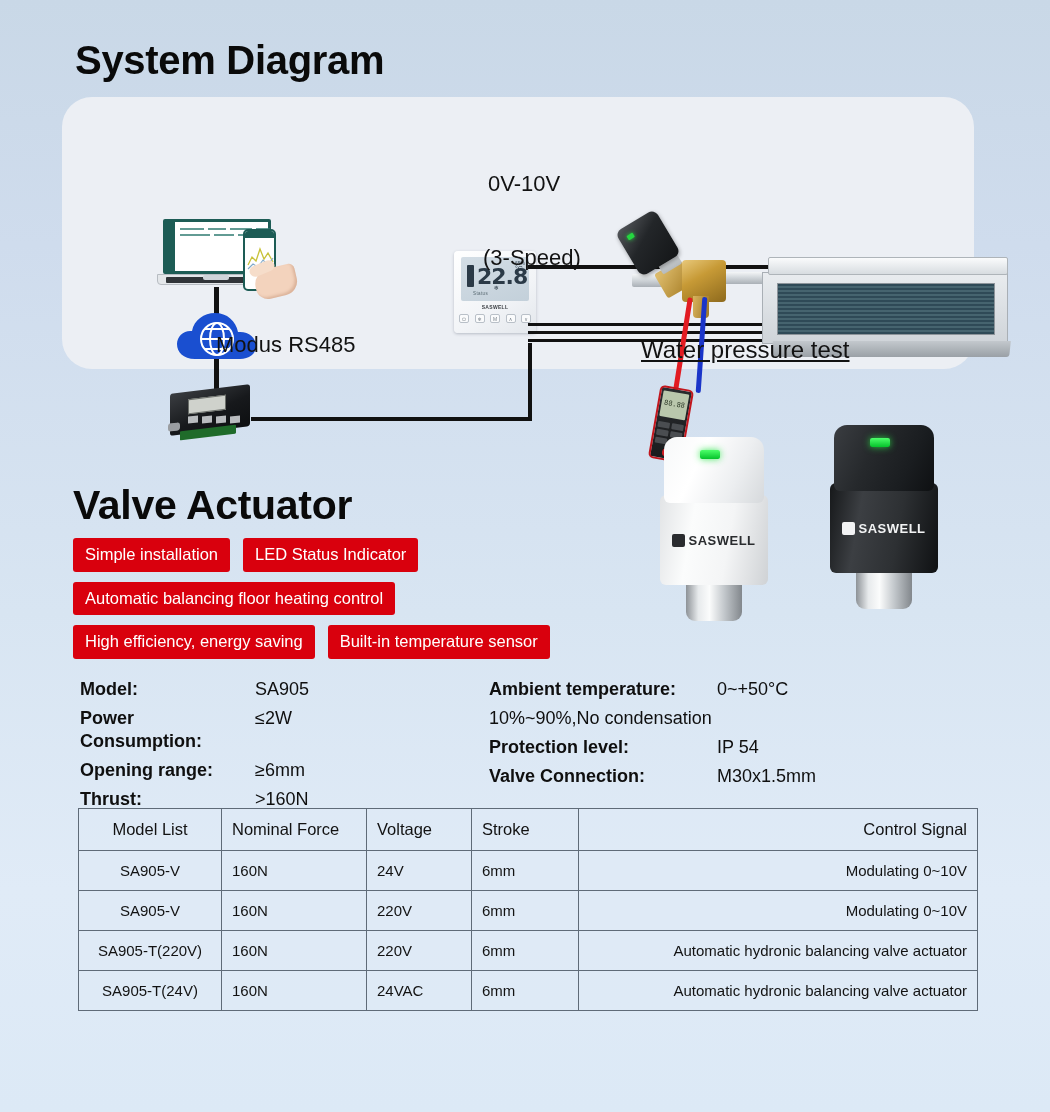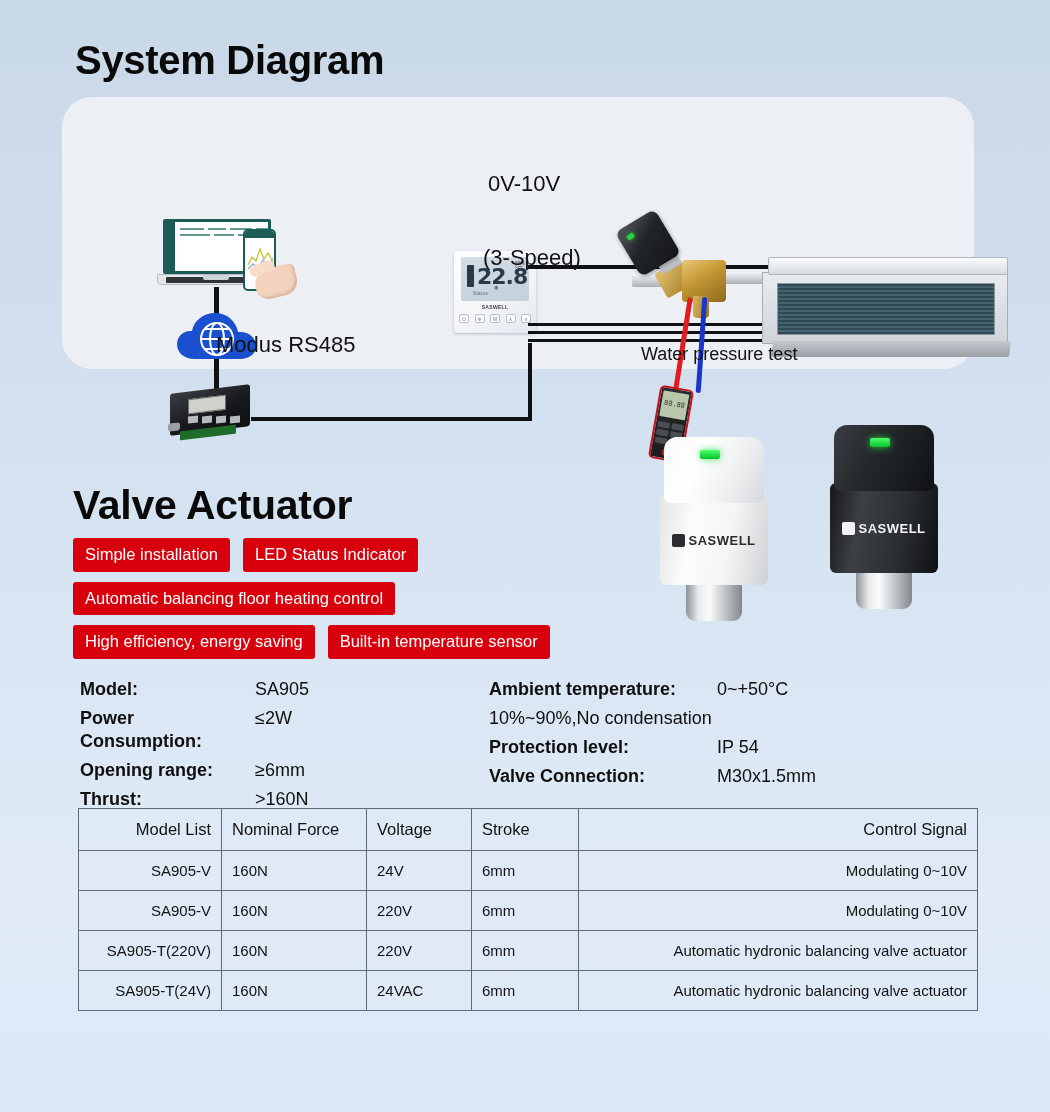--- a/index.html
+++ b/index.html
@@ -266,21 +266,21 @@
     background: rgba(223,234,246,.55);
     font-size: 15px;
   }
   th, td {
     border: 1px solid #5f6b78;
     padding: 11px 10px;
     color: #121212; font-weight: normal;
     text-align: left;
   }
   th { font-size: 16.5px; }
-  th:first-child, td:first-child { text-align: right; padding-left: 10px; }
+  th:first-child, td:first-child { text-align: center; padding-left: 10px; }
   th:last-child,  td:last-child  { text-align: right; padding-left: 16px; }
   col.c1 { width: 143px; } col.c2 { width: 145px; }
   col.c3 { width: 105px; } col.c4 { width: 107px; }
 </style>
 </head>
 <body>
 
 <div class="section-title" id="system-title">System Diagram</div>
 
 <div id="diagram-panel">
@@ -402,21 +402,21 @@
       <div class="meter-key"></div>
         <div class="meter-key"></div>
     </div>
     <div class="meter-red"></div>
   </div>
 </div>
 
 <div class="diag-label" style="left:488px;top:141px;font-size:22px;margin-top:30px;">0V-10V</div>
 <div class="diag-label" style="left:483px;top:245px;font-size:22px;">(3-Speed)</div>
 <div class="diag-label" style="left:216px;top:332px;font-size:22px;">Modus RS485</div>
-<div class="diag-label" style="left:641px;top:344px;font-size:18px;">Water pressure test</div>
+<div class="diag-label" style="left:641px;top:336px;font-size:24px;text-decoration:underline;">Water pressure test</div>
 
 <div class="section-title" id="valve-title">Valve Actuator</div>
 
 <div class="badges">
   <div class="badge-row">
     <div class="badge">Simple installation</div>
     <div class="badge">LED Status Indicator</div>
   </div>
   <div class="badge-row">
     <div class="badge">Automatic balancing floor heating control</div>

